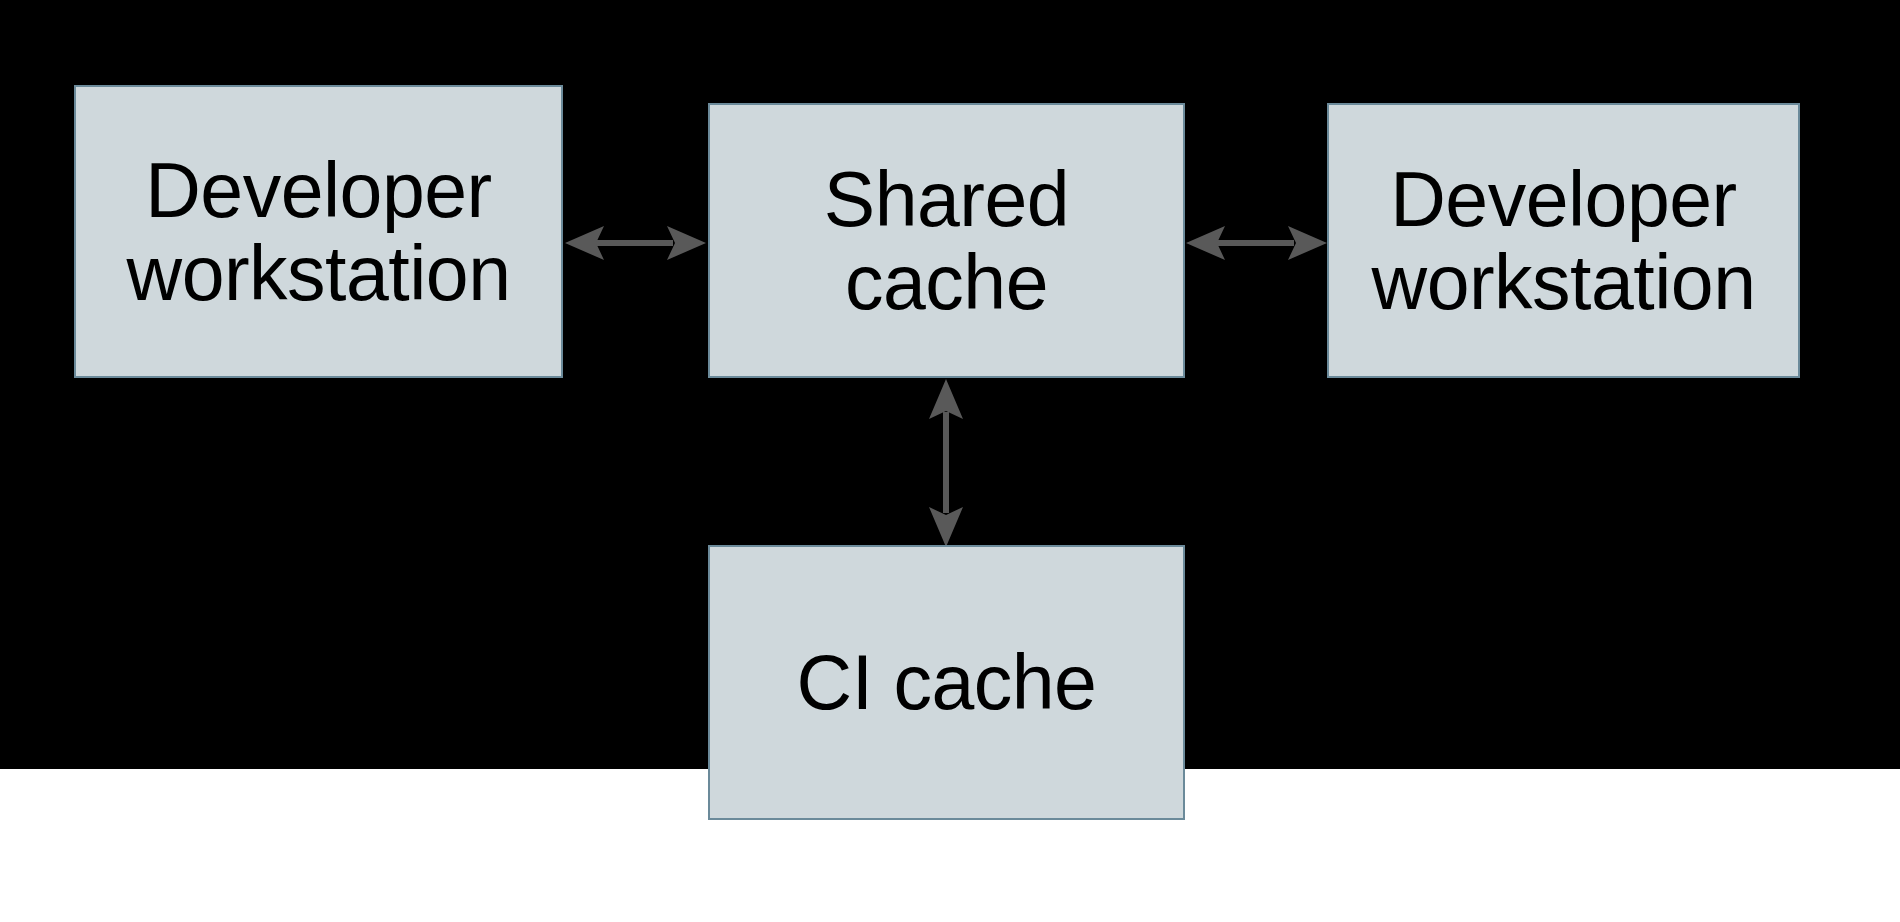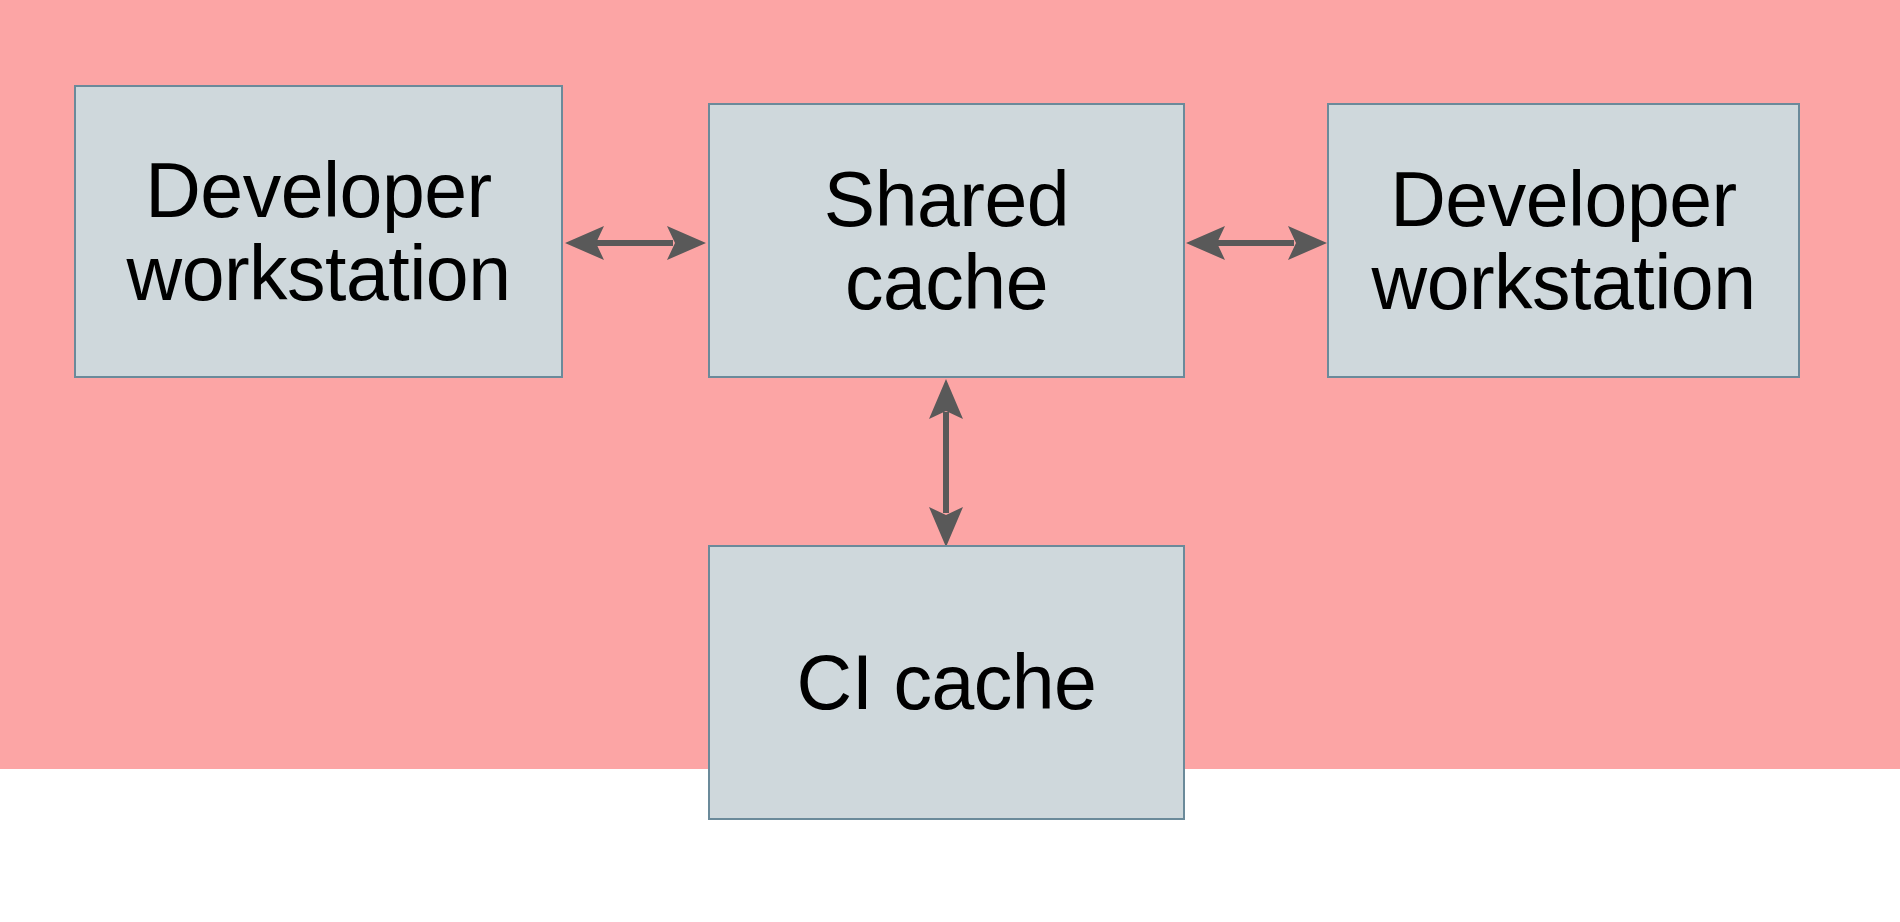--- a/index.html
+++ b/index.html
@@ -10,21 +10,21 @@
   body {
     width: 1900px;
     height: 922px;
     font-family: "Liberation Sans", sans-serif;
     overflow: hidden;
   }
   #diagram-canvas {
     position: relative;
     width: 1900px;
     height: 769px;
-    background: #fca5a5;
+    background: #000000;
   }
   .node {
     position: absolute;
     box-sizing: border-box;
     background: #cfd8dc;
     border: 2px solid #6b8a9a;
     display: flex;
     align-items: center;
     justify-content: center;
     text-align: center;

